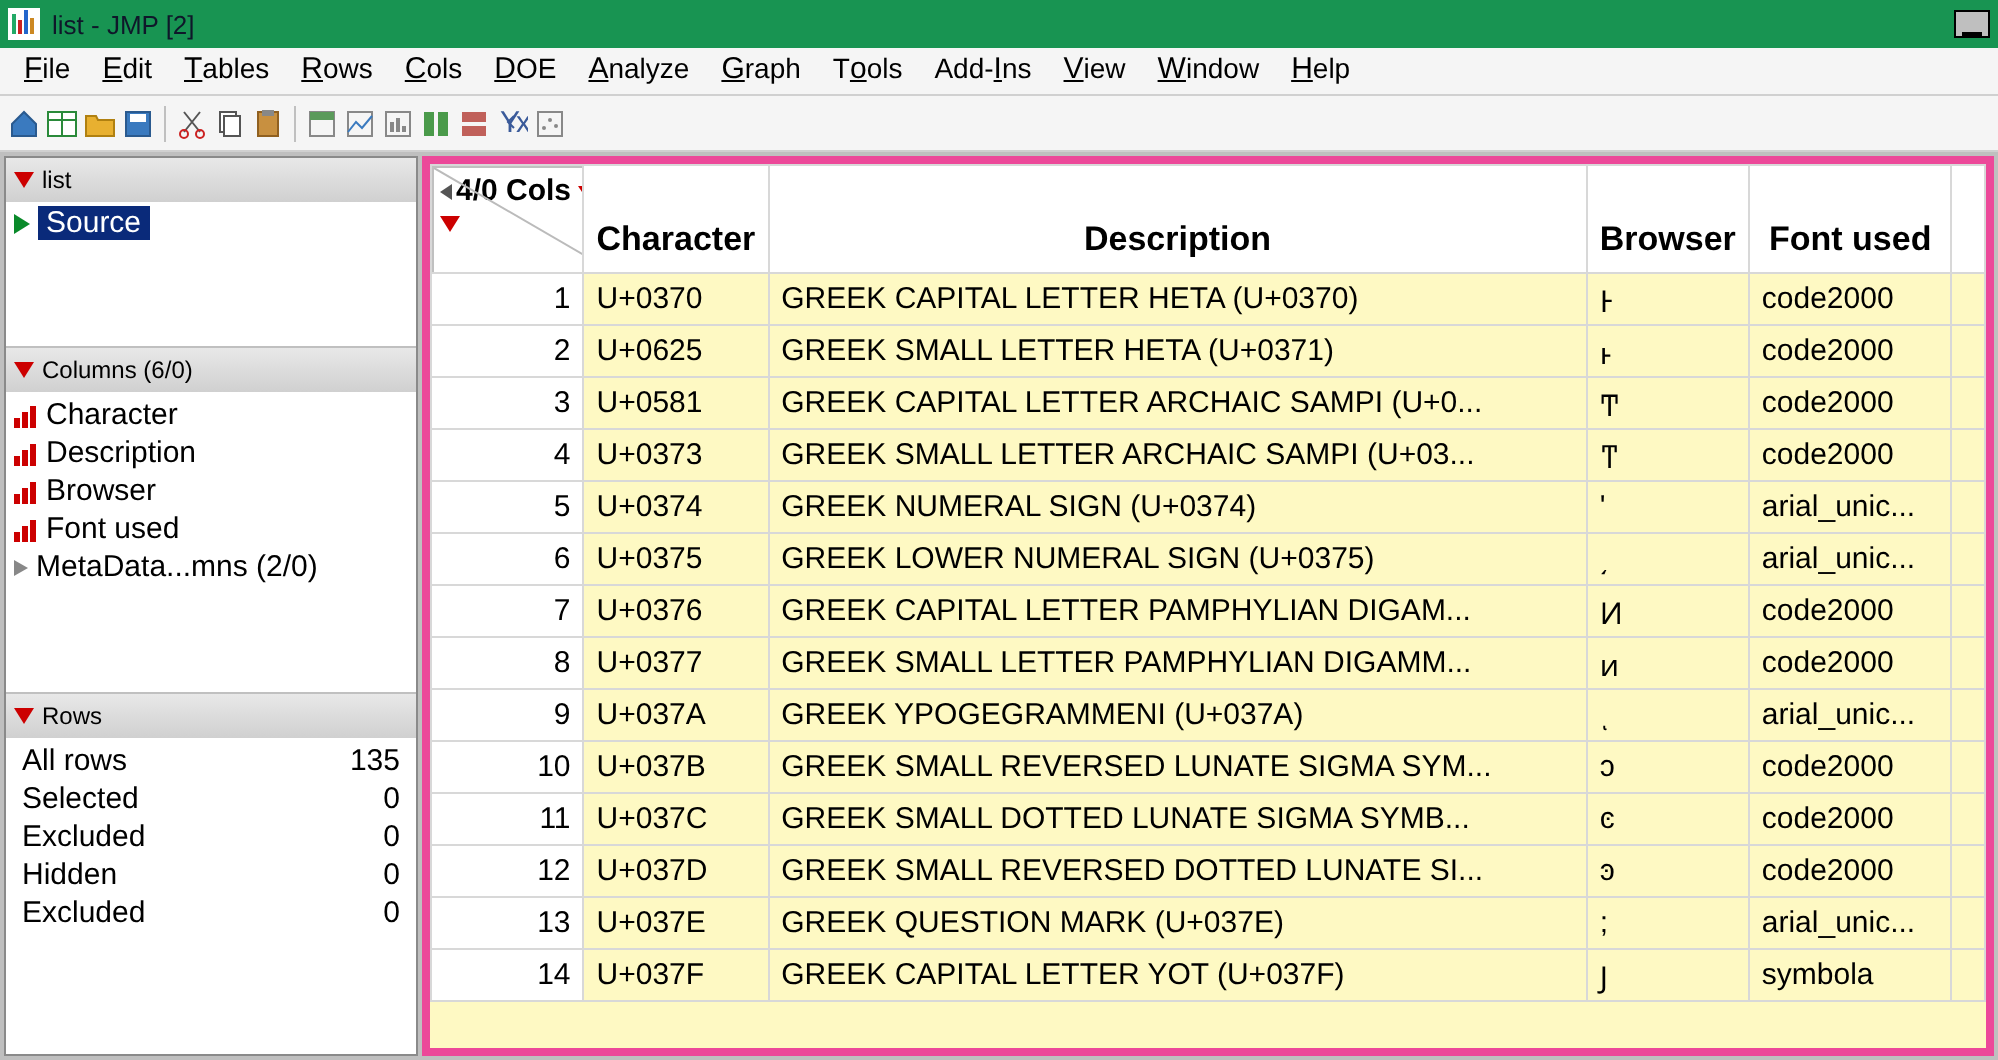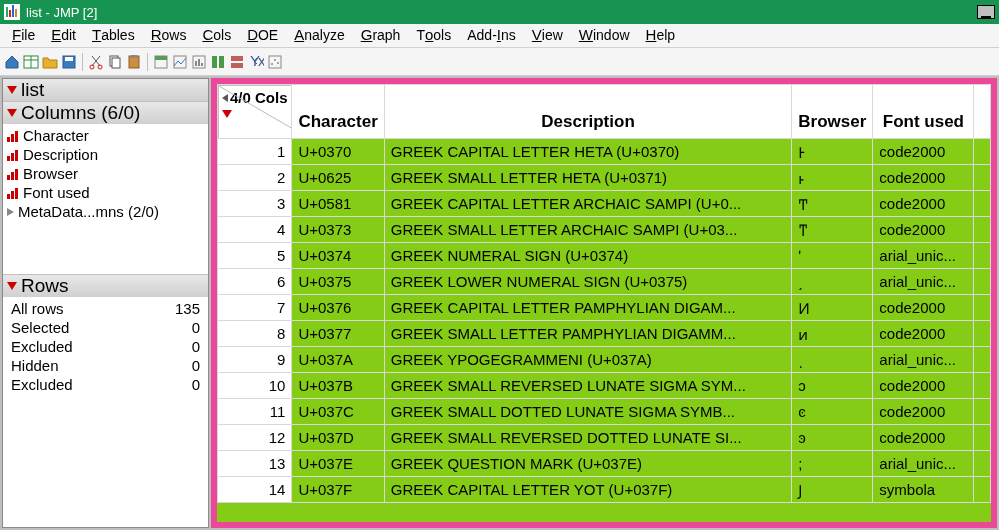--- a/index.html
+++ b/index.html
@@ -1,45 +1,45 @@
 <!DOCTYPE html>
 <html><head>
 <meta charset="utf-8">
 <style>
 *{box-sizing:border-box;margin:0;padding:0;font-family:"Segoe UI",Arial,sans-serif;font-size:15px;color:#000}
 body{width:999px;height:530px;background:#189452;overflow:hidden}
 .titlebar{height:24px;background:#189452;display:flex;align-items:center;padding:0 4px;color:#fff;font-size:13px}
 .titlebar .app-icon{width:16px;height:16px;margin-right:6px}
-.titlebar .title-text{flex:1;color:#ffffff;font-size:13px}
+.titlebar .title-text{flex:1;color:#0f172a;font-size:13px}
 .titlebar .win-btn{width:18px;height:14px;background:#bfbfbf;margin-left:2px;border:1px solid #000;display:flex;align-items:flex-end;justify-content:center}
 .titlebar .win-btn span{display:block;width:10px;height:2px;background:#000}
 .menubar{height:24px;background:#f5f5f5;display:flex;align-items:flex-start;padding:0 4px;border-bottom:1px solid #d0d0d0}
 .menubar span{padding:2px 8px;font-size:14px;cursor:default}
 .menubar span u{text-decoration:underline}
 .toolbar{height:28px;background:#f5f5f5;display:flex;align-items:center;padding:0 4px;gap:3px;border-bottom:1px solid #d0d0d0}
 .tb-sep{width:1px;height:18px;background:#c0c0c0;margin:0 2px}
 .client{height:454px;background:#bfbfbf;display:flex;padding:2px}
 .left-panel{width:207px;background:#fff;display:flex;flex-direction:column;border:1px solid #8a8a8a}
 .panel-section{border-bottom:1px solid #c0c0c0;flex-shrink:0}
 .panel-header{background:linear-gradient(#e8e8e8,#d0d0d0);height:22px;display:flex;align-items:center;padding:0 4px;position:relative}
 .red-tri{width:0;height:0;border-left:5px solid transparent;border-right:5px solid transparent;border-top:8px solid #c00;margin-right:4px}
 .green-tri{width:0;height:0;border-top:5px solid transparent;border-bottom:5px solid transparent;border-left:8px solid #0a8a2a;margin-right:4px}
 .grey-tri{width:0;height:0;border-top:4px solid transparent;border-bottom:4px solid transparent;border-left:7px solid #888;margin-right:4px}
-.panel-header .title{font-size:19px}
+.panel-header .title{font-size:12px}
 .panel-body{background:#fff;padding:2px 4px}
 .src-item{display:inline-flex;align-items:center;background:#0a2a7a;color:#fff;padding:0 4px}
 .src-item span{color:#fff}
 .col-item{display:flex;align-items:center;padding:1px 0}
 .bars-icon{width:12px;height:12px;margin-right:4px;position:relative}
 .bars-icon i{position:absolute;bottom:0;width:3px;background:#c00}
 .bars-icon i:nth-child(1){left:0;height:5px}
 .bars-icon i:nth-child(2){left:4px;height:8px}
 .bars-icon i:nth-child(3){left:8px;height:11px}
 .row-line{display:flex;justify-content:space-between;padding:1px 4px}
-.right-panel{flex:1;background:#84cc16;border:6px solid #ec4899;margin-left:2px;overflow:hidden;position:relative}
+.right-panel{flex:1;background:#fef9c3;border:4px solid #ec4899;margin-left:2px;overflow:hidden;position:relative}
 .corner{position:absolute;left:0;top:0;width:93px;height:54px;border:1px solid #c0c0c0;background:#fff}
 .corner .tri-tl{position:absolute;left:3px;top:3px;font-size:11px;display:flex;align-items:center}
 .corner .tri-tl .lft{width:0;height:0;border-top:4px solid transparent;border-bottom:4px solid transparent;border-right:6px solid #555;margin-right:2px}
 .corner .tri-tl .rt{width:0;height:0;border-left:4px solid transparent;border-right:4px solid transparent;border-top:6px solid #c00;margin-left:3px;display:inline-block}
 .corner .diag{position:absolute;left:0;top:0;width:93px;height:54px}
 .corner .tri-bl{position:absolute;left:3px;bottom:3px}
 .corner .cell-icon{position:absolute;right:3px;top:16px;width:12px;height:12px;border:1px solid #888}
 .corner .cell-icon::before,.corner .cell-icon::after{content:"";position:absolute;background:#888}
 .corner .cell-icon::before{left:5px;top:0;width:1px;height:100%}
 .corner .cell-icon::after{left:0;top:5px;width:100%;height:1px}
@@ -153,20 +153,28 @@
       <circle cx="11" cy="9" r="1" fill="#888"></circle>
     </svg>
 </div>
 
 <div class="client">
   <div class="left-panel">
     <div class="panel-section">
       <div class="panel-header">
         <span class="red-tri"></span>
         <span class="title">list</span>
+      </div>
+      <div class="panel-body" style="height:72px">
+        <div style="display:flex;align-items:center">
+          <span class="green-tri"></span>
+          <span class="src-item">
+              <span>Source</span>
+            </span>
+        </div>
       </div>
     </div>
 
     <div class="panel-section">
       <div class="panel-header">
         <span class="red-tri"></span>
         <span class="title">Columns (6/0)</span>
       </div>
       <div class="panel-body" id="cols-body" style="height:150px">
           <div class="col-item">

